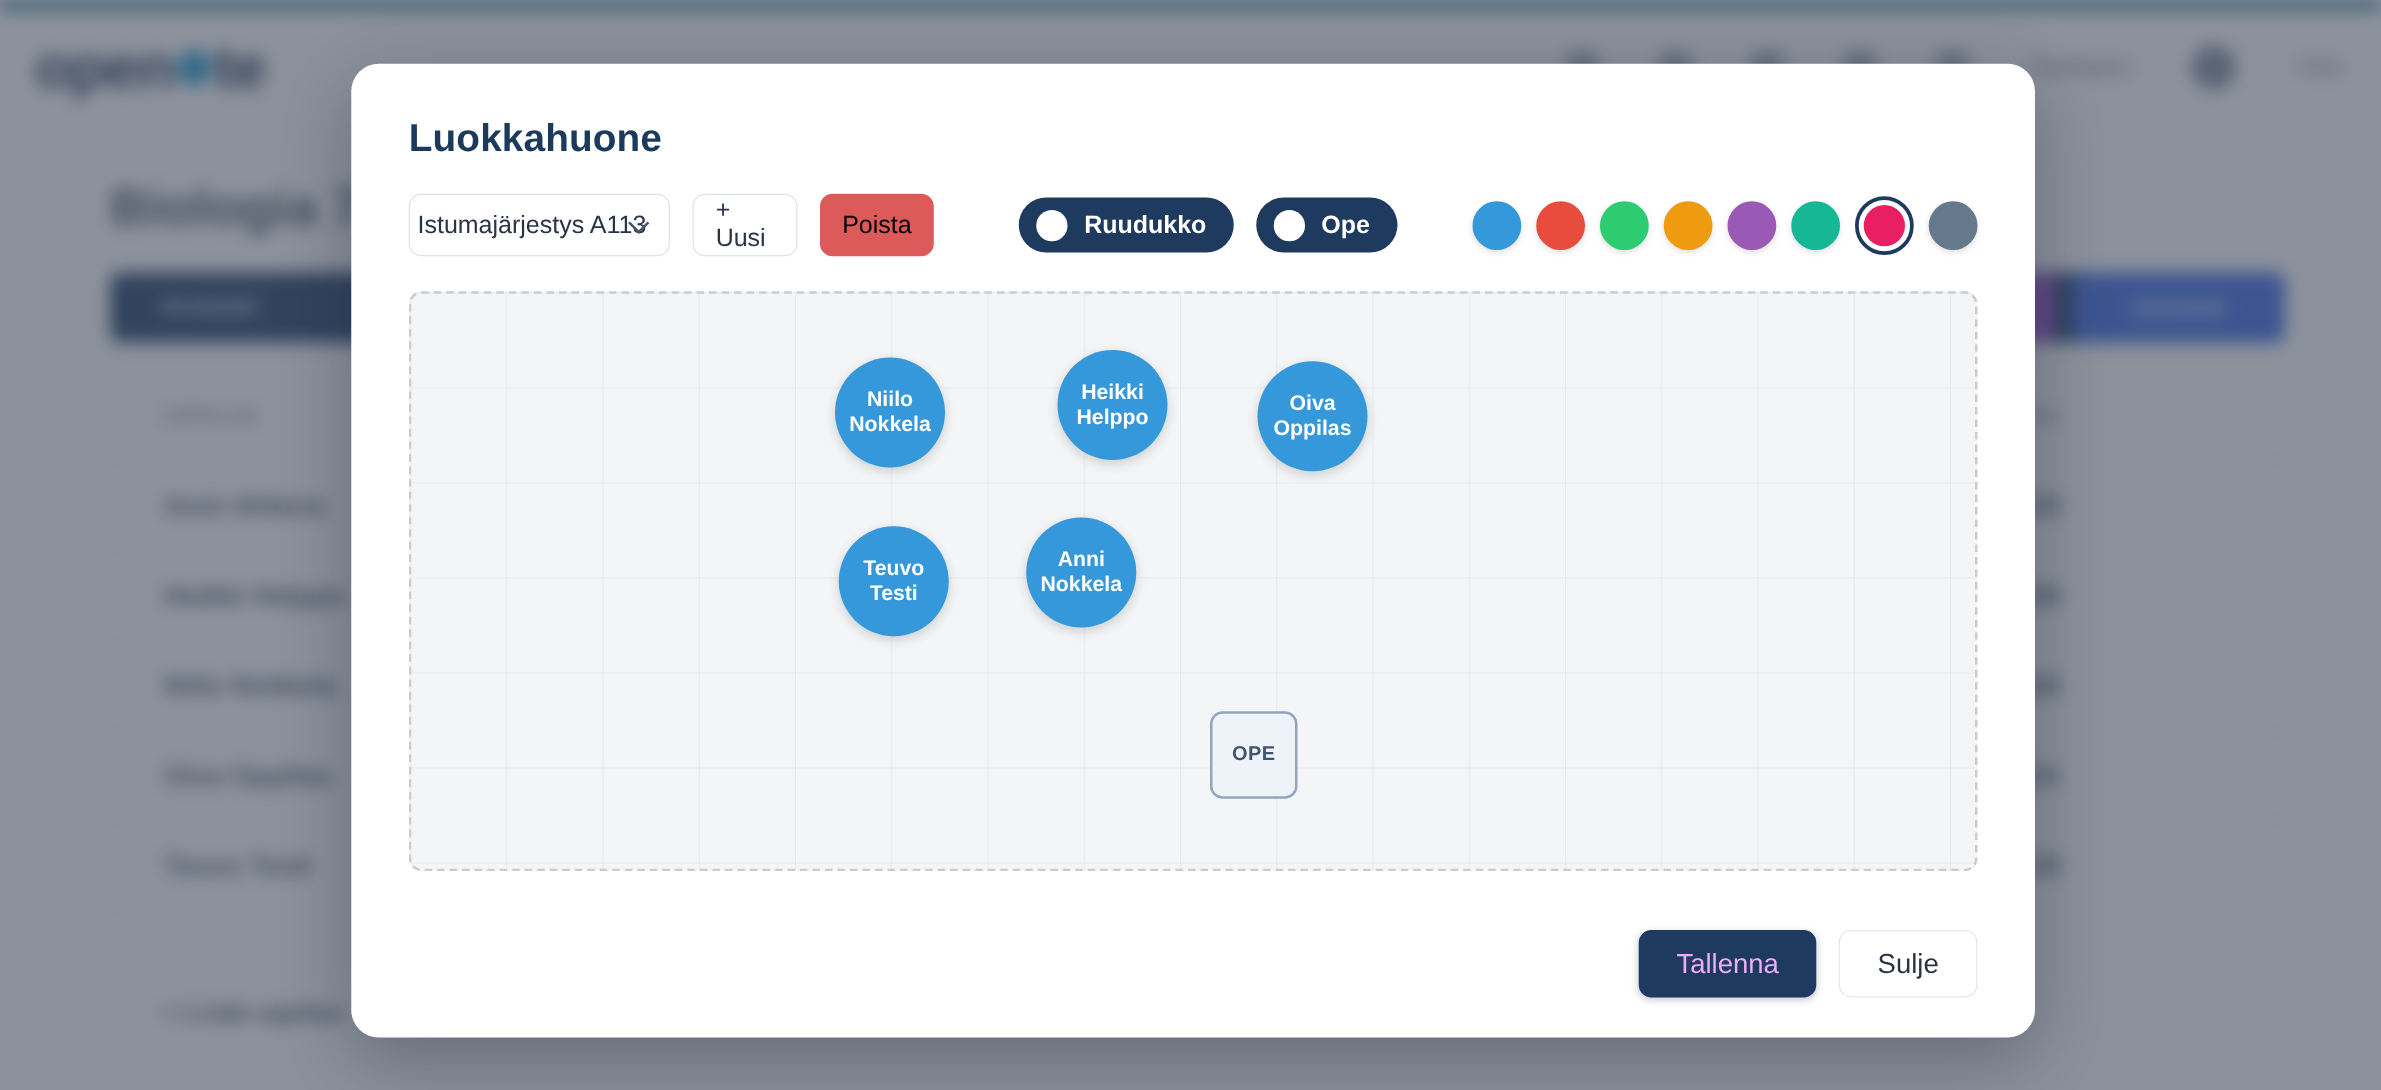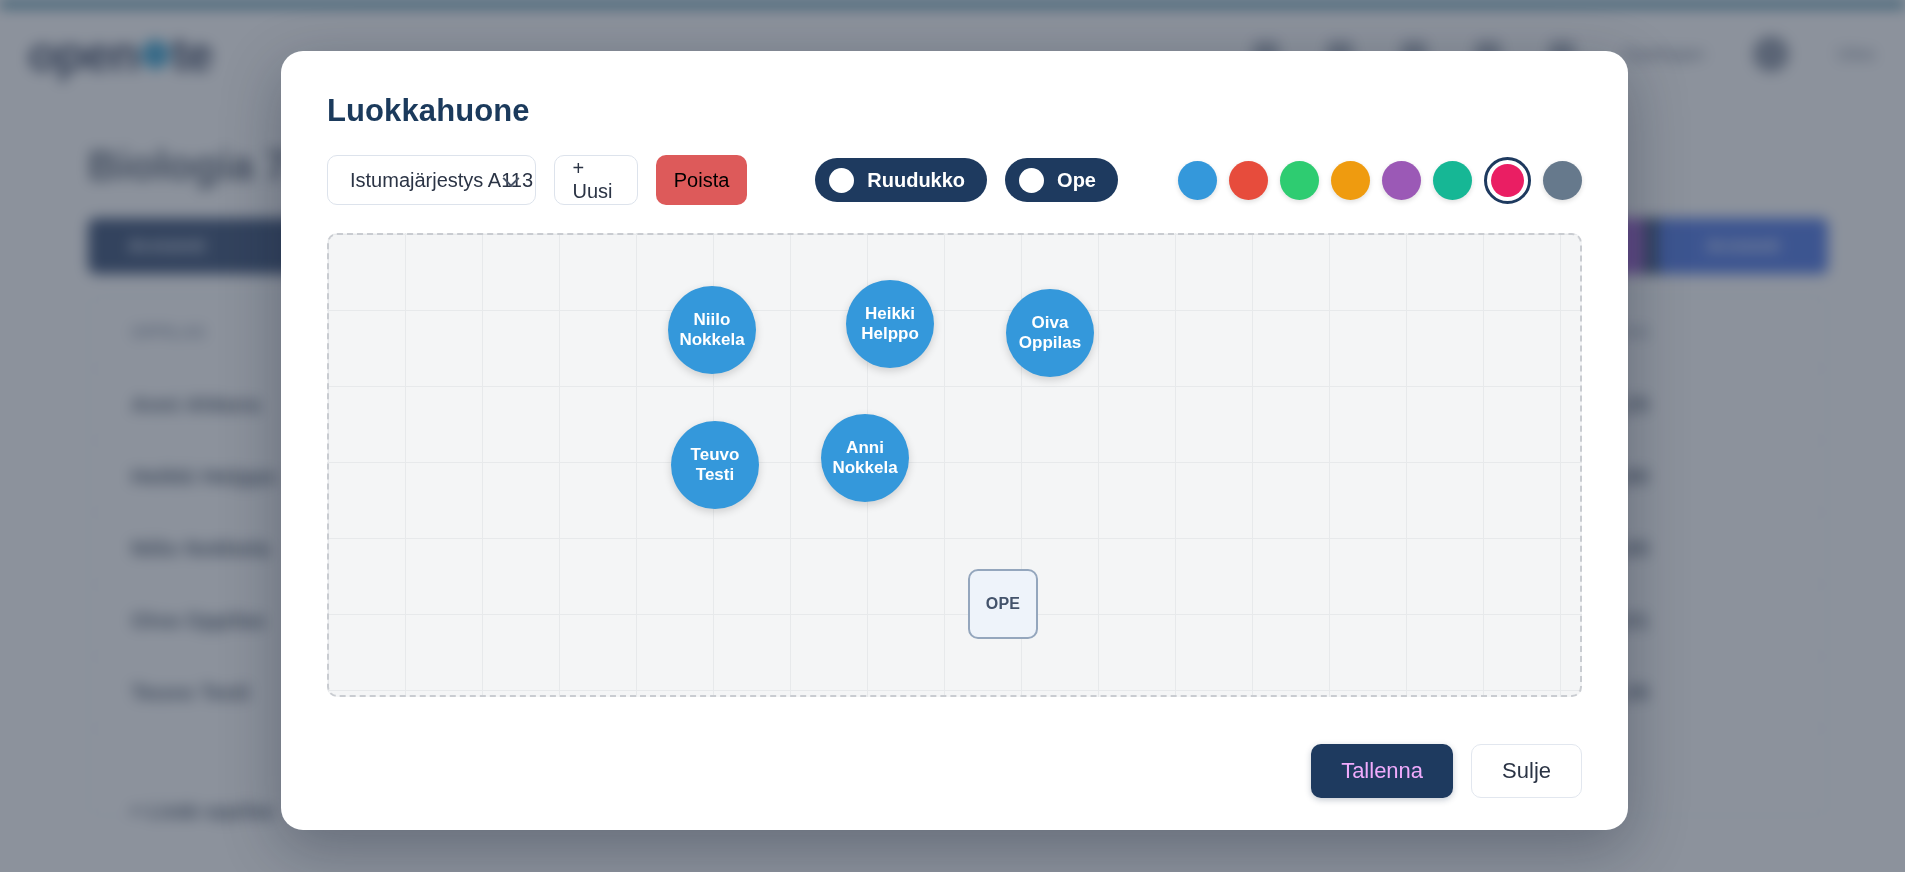--- a/index.html
+++ b/index.html
@@ -108,21 +108,21 @@
   #toolbar { display: flex; align-items: center; height: 50px; }
 
   .select-wrap {
     position: relative;
     width: 258px; height: 50px;
     border: 1px solid #dde3ec; border-radius: 10px;
     background: #fff;
     display: flex; align-items: center;
   }
   .select-wrap .sel-text {
-    margin-left: 22px; font-size: 20px; color: #2b3445;
+    margin-left: 6px; font-size: 20px; color: #2b3445;
     white-space: nowrap;
   }
   .chev {
     position: absolute; right: 18px; top: 50%;
     width: 12px; height: 12px;
     border-right: 2.2px solid #4a5568; border-bottom: 2.2px solid #4a5568;
     transform: translateY(-62%) rotate(45deg);
   }
 
   .btn-outline {

